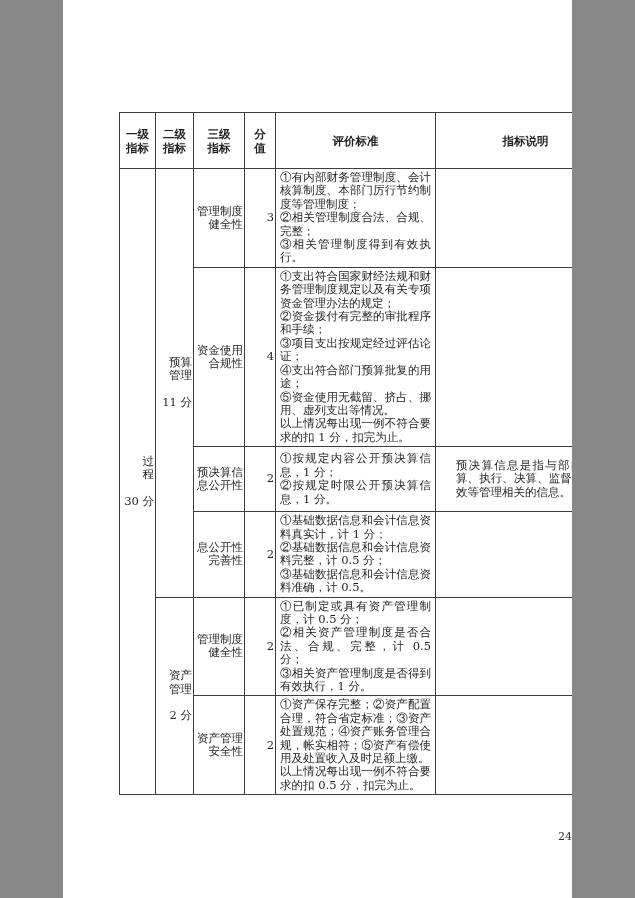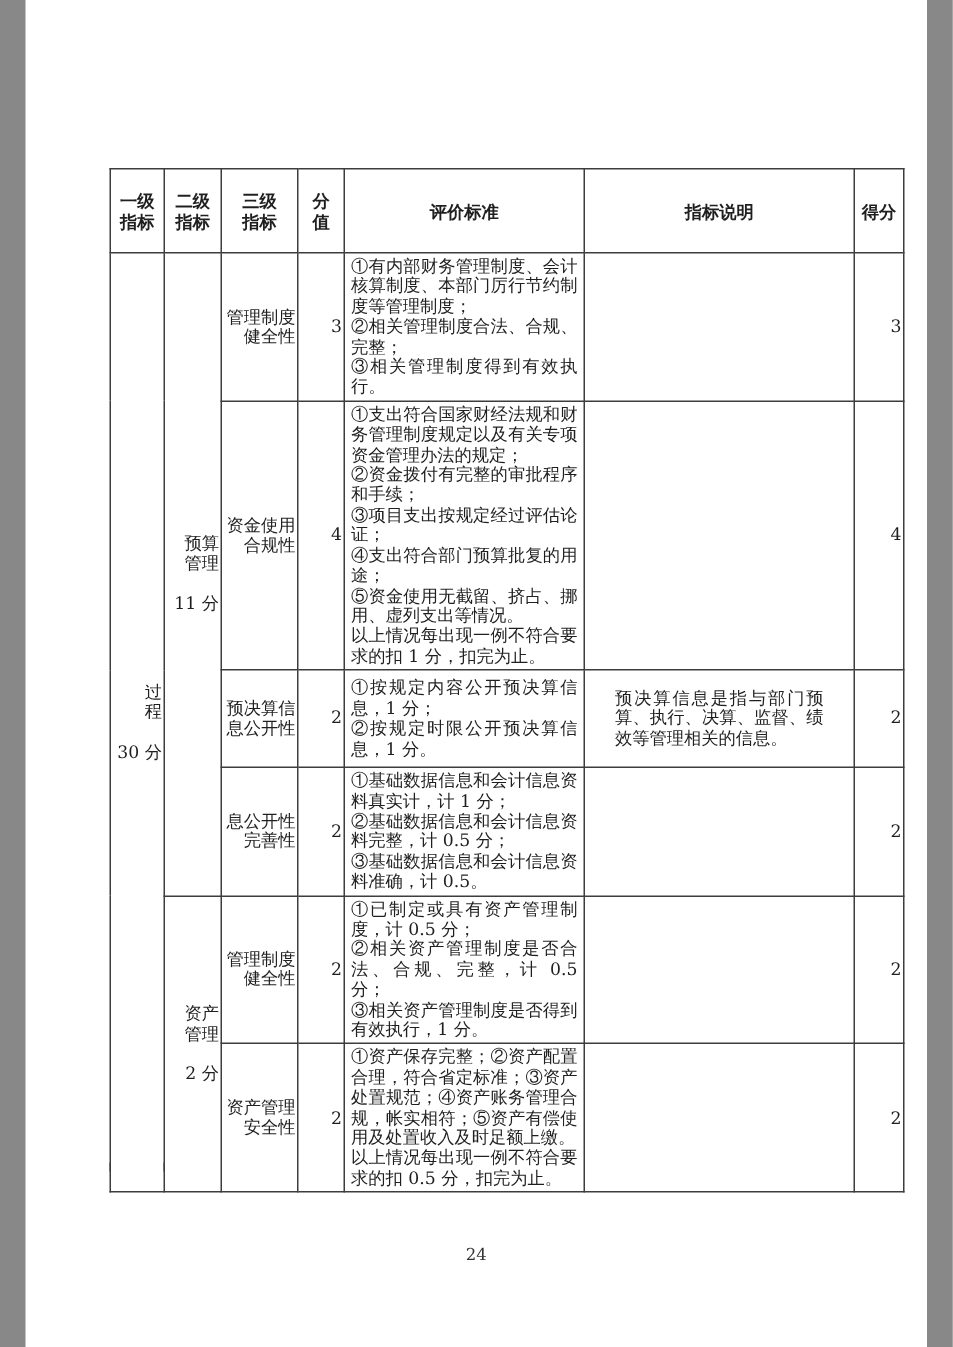--- a/index.html
+++ b/index.html
@@ -1,19 +1,19 @@
 <!DOCTYPE html>
 <html><head>
 <meta charset="utf-8">
 <style>
   * { margin: 0; padding: 0; box-sizing: border-box; }
   html, body { background: #888; }
   .page {
     position: relative;
-    width: 601px;
+    width: 509px;
     height: 898px;
     background: #ffffff;
     margin: 0 auto;
     font-family: "DejaVu Serif", "Liberation Serif", serif;
     color: #1f1f1f;
     overflow: hidden;
   }
   .table-wrap {
     position: absolute;
     left: 56px;
@@ -55,21 +55,21 @@
     position: absolute;
     width: 1px;
     height: 6px;
     background: #3d3d3d;
   }
   .page-number {
     position: absolute;
     left: 0;
     top: 830px;
     width: 100%;
-    text-align: center;
+    text-align: right;
     font-size: 11px;
     color: #333;
   }
 </style>
 </head>
 <body>
 
 <div class="page">
   <div class="table-wrap">
     <table class="eval">

